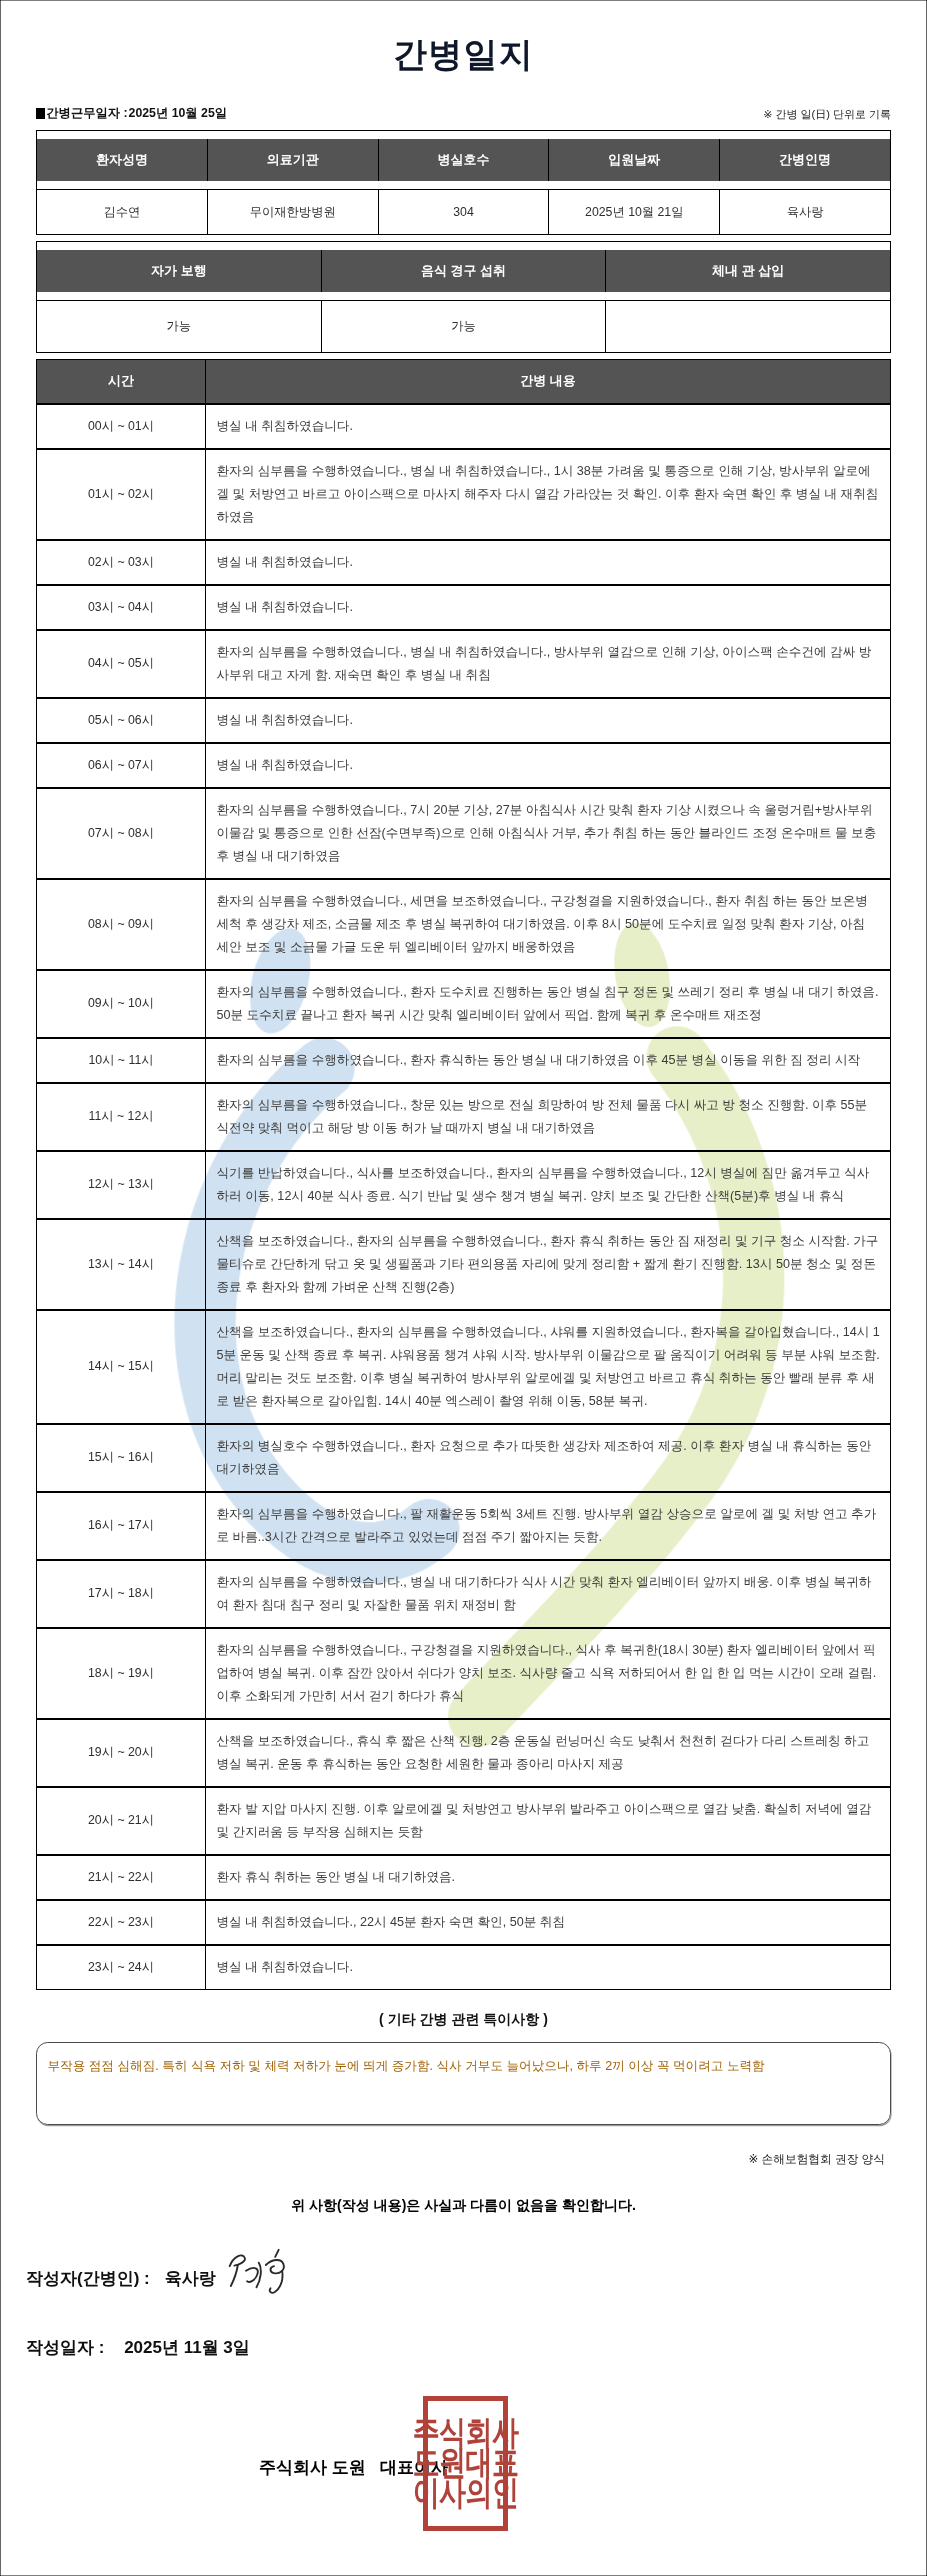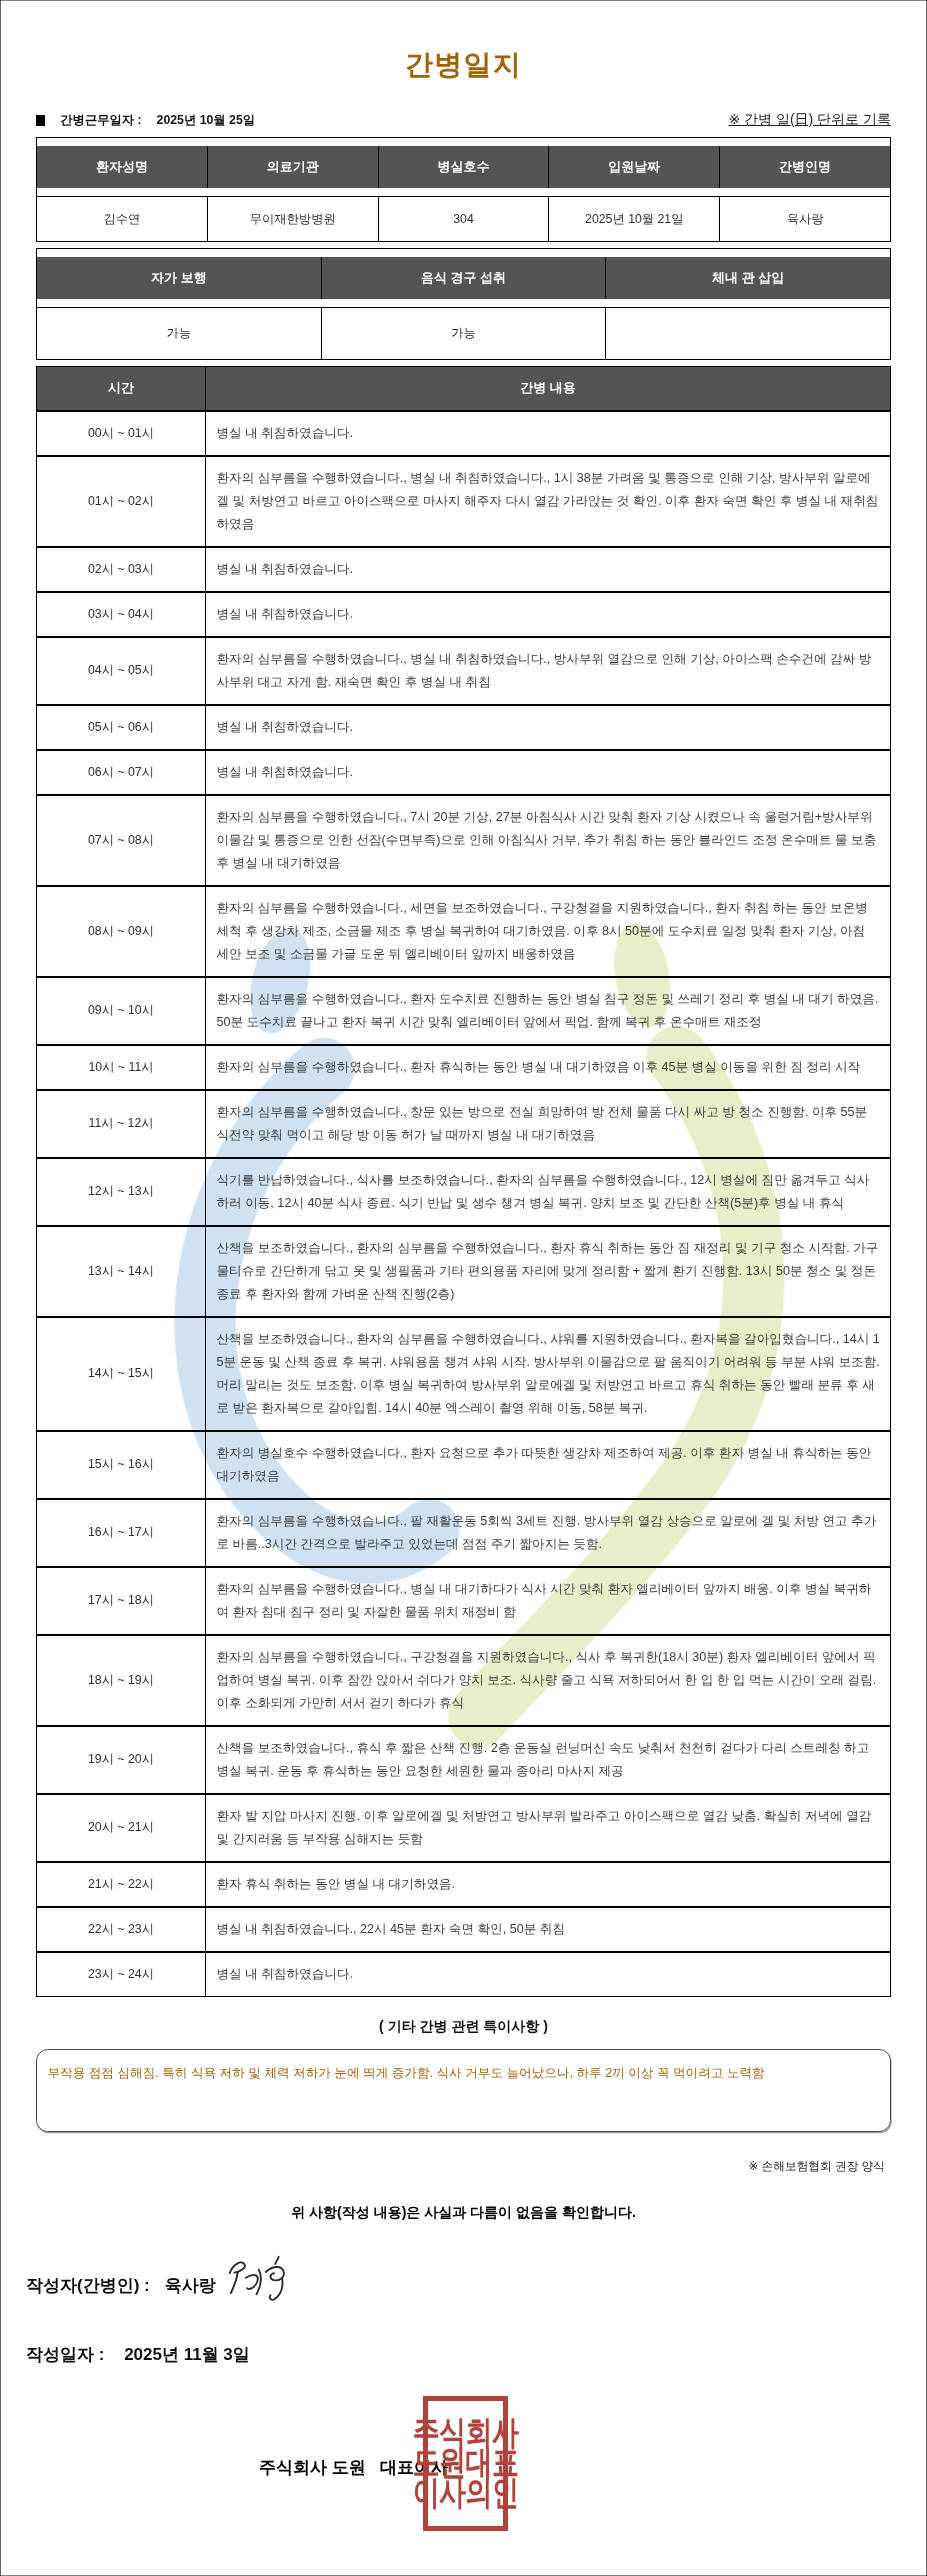--- a/index.html
+++ b/index.html
@@ -11,39 +11,39 @@
     box-shadow: inset 0 0 0 0.6px #000;
     overflow:hidden;
     font-family:"Liberation Sans","DejaVu Sans",sans-serif;
     color:#3c3c3c;
   }
   .content{position:relative;z-index:2;}
   
   .watermark{position:absolute;left:0;top:0;z-index:1;pointer-events:none;}
   
   .doc-title{
-    padding-top:46px;
+    padding-top:32px;
     text-align:center;
-    font-size:28px;
-    font-weight:bold;
-    color:#a16207;
+    font-size:34px;
+    font-weight:bold;
+    color:#0f172a;
     letter-spacing:1.2px;
   }
   
   .meta-line{
     margin:27px 36px 8.2px 36px;
     display:flex;
     justify-content:space-between;
     align-items:flex-end;
     font-size:12.3px;
     color:#111;
   }
-  .meta-left{font-weight:bold;display:flex;align-items:center;gap:15px;}
+  .meta-left{font-weight:bold;display:flex;align-items:center;gap:1px;}
   .meta-square{width:9.3px;height:11.7px;background:#000;display:inline-block;}
-  .meta-right{font-size:14px;font-weight:normal;color:#222;text-decoration:underline;}
+  .meta-right{font-size:11px;font-weight:normal;color:#222;}
   
   .tbl{
     margin:0 36px;
     border:1.8px solid #000;
     display:flex;
     flex-direction:column;
   }
   .tbl + .tbl{margin-top:5.8px;}
   .tbl-row{display:flex;margin-top:8px;}
   .tbl-row + .tbl-row{border-top:1.8px solid #000;}

